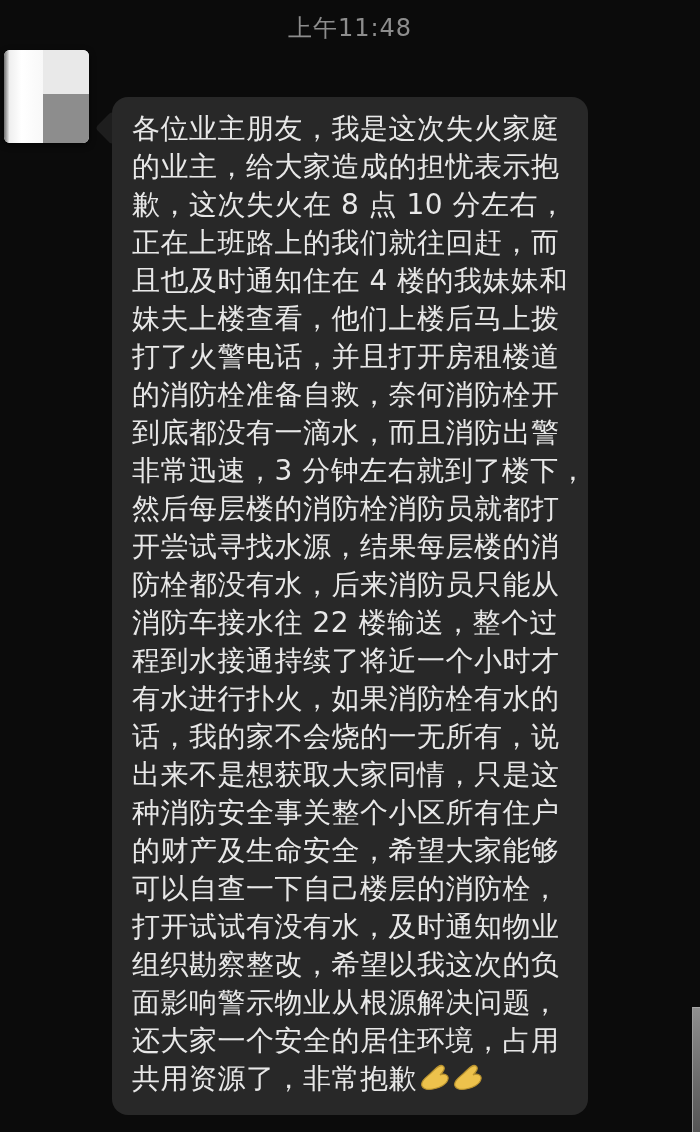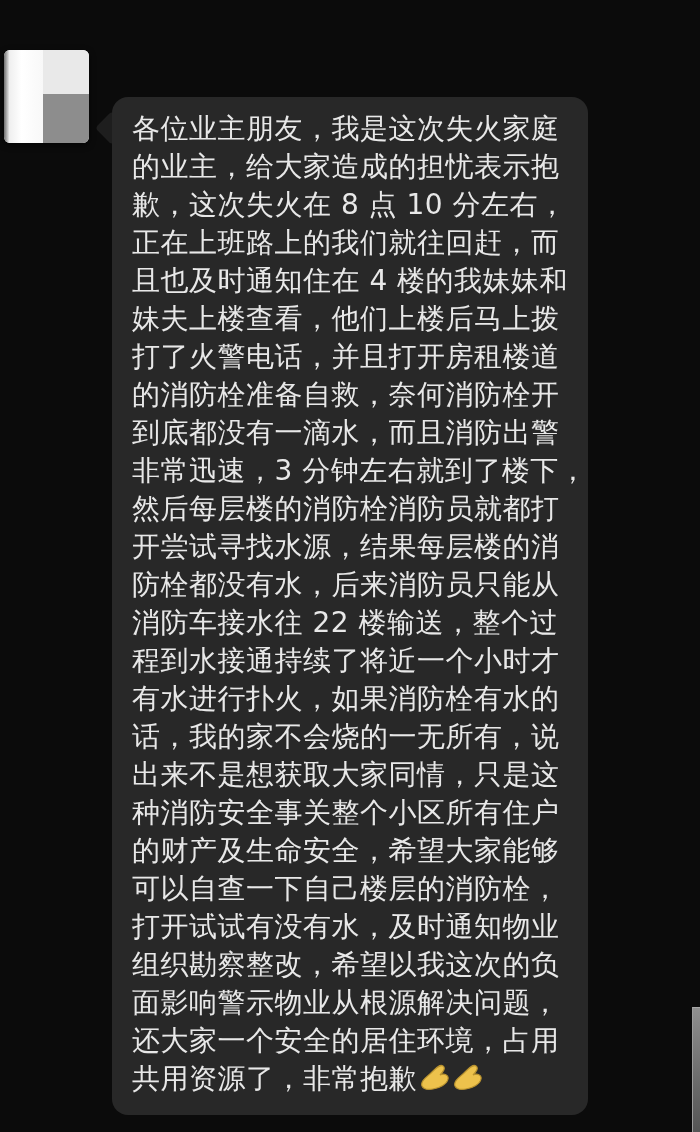--- a/index.html
+++ b/index.html
@@ -85,20 +85,21 @@
     background: linear-gradient(180deg, #8f8f8f 0%, #6a6a6a 60%, #555555 100%);
     border-left: 1px solid #9c9c9c;
     border-top: 1px solid #a8a8a8;
   }
 </style>
 </head>
 <body>
 
 <div class="screen">
 
+  <div class="timestamp">上午11:48</div>
 
   <div class="avatar">
     <div class="av-left"></div>
     <div class="av-tr"></div>
     <div class="av-br"></div>
   </div>
 
   <div class="bubble-tail"></div>
 
   <div class="bubble">

